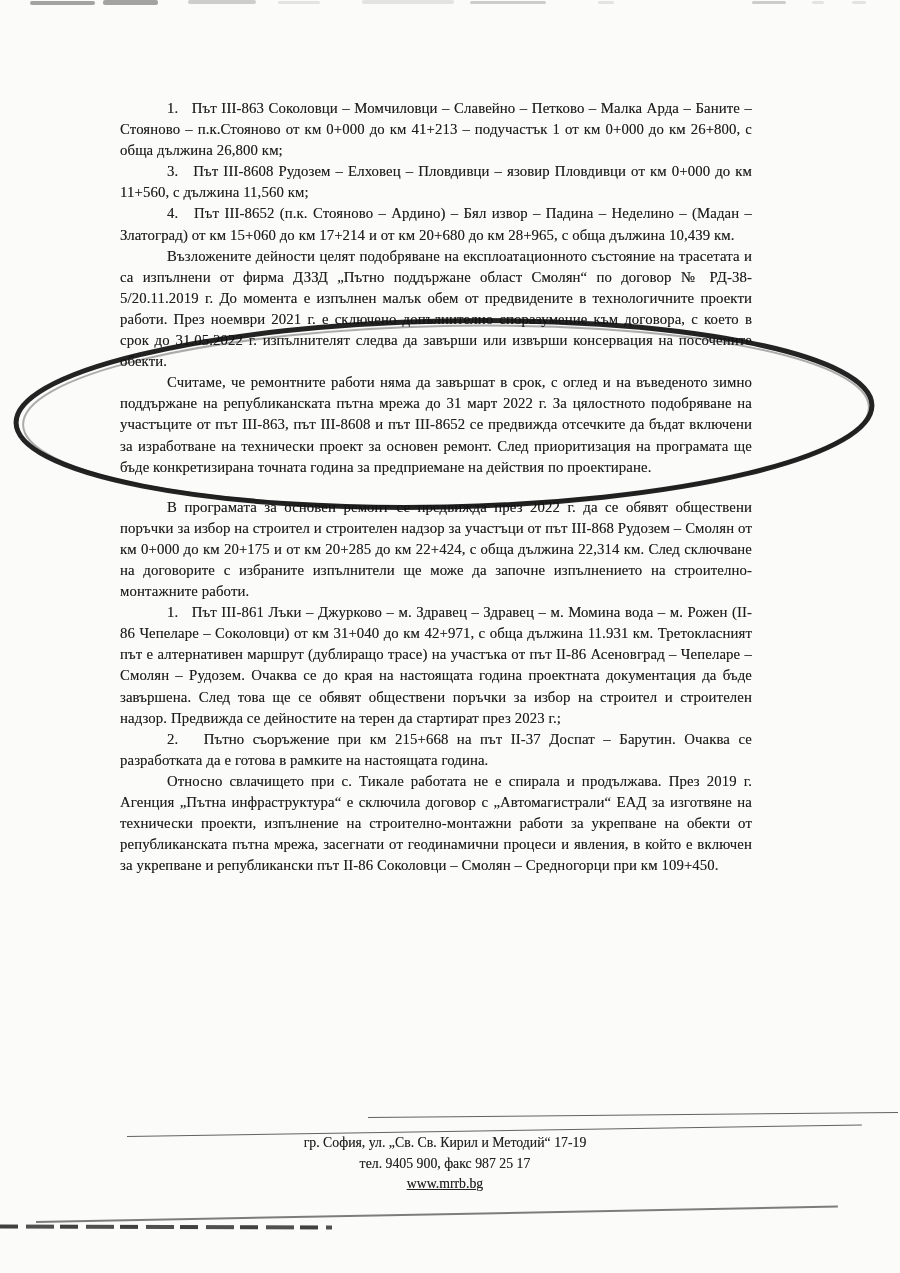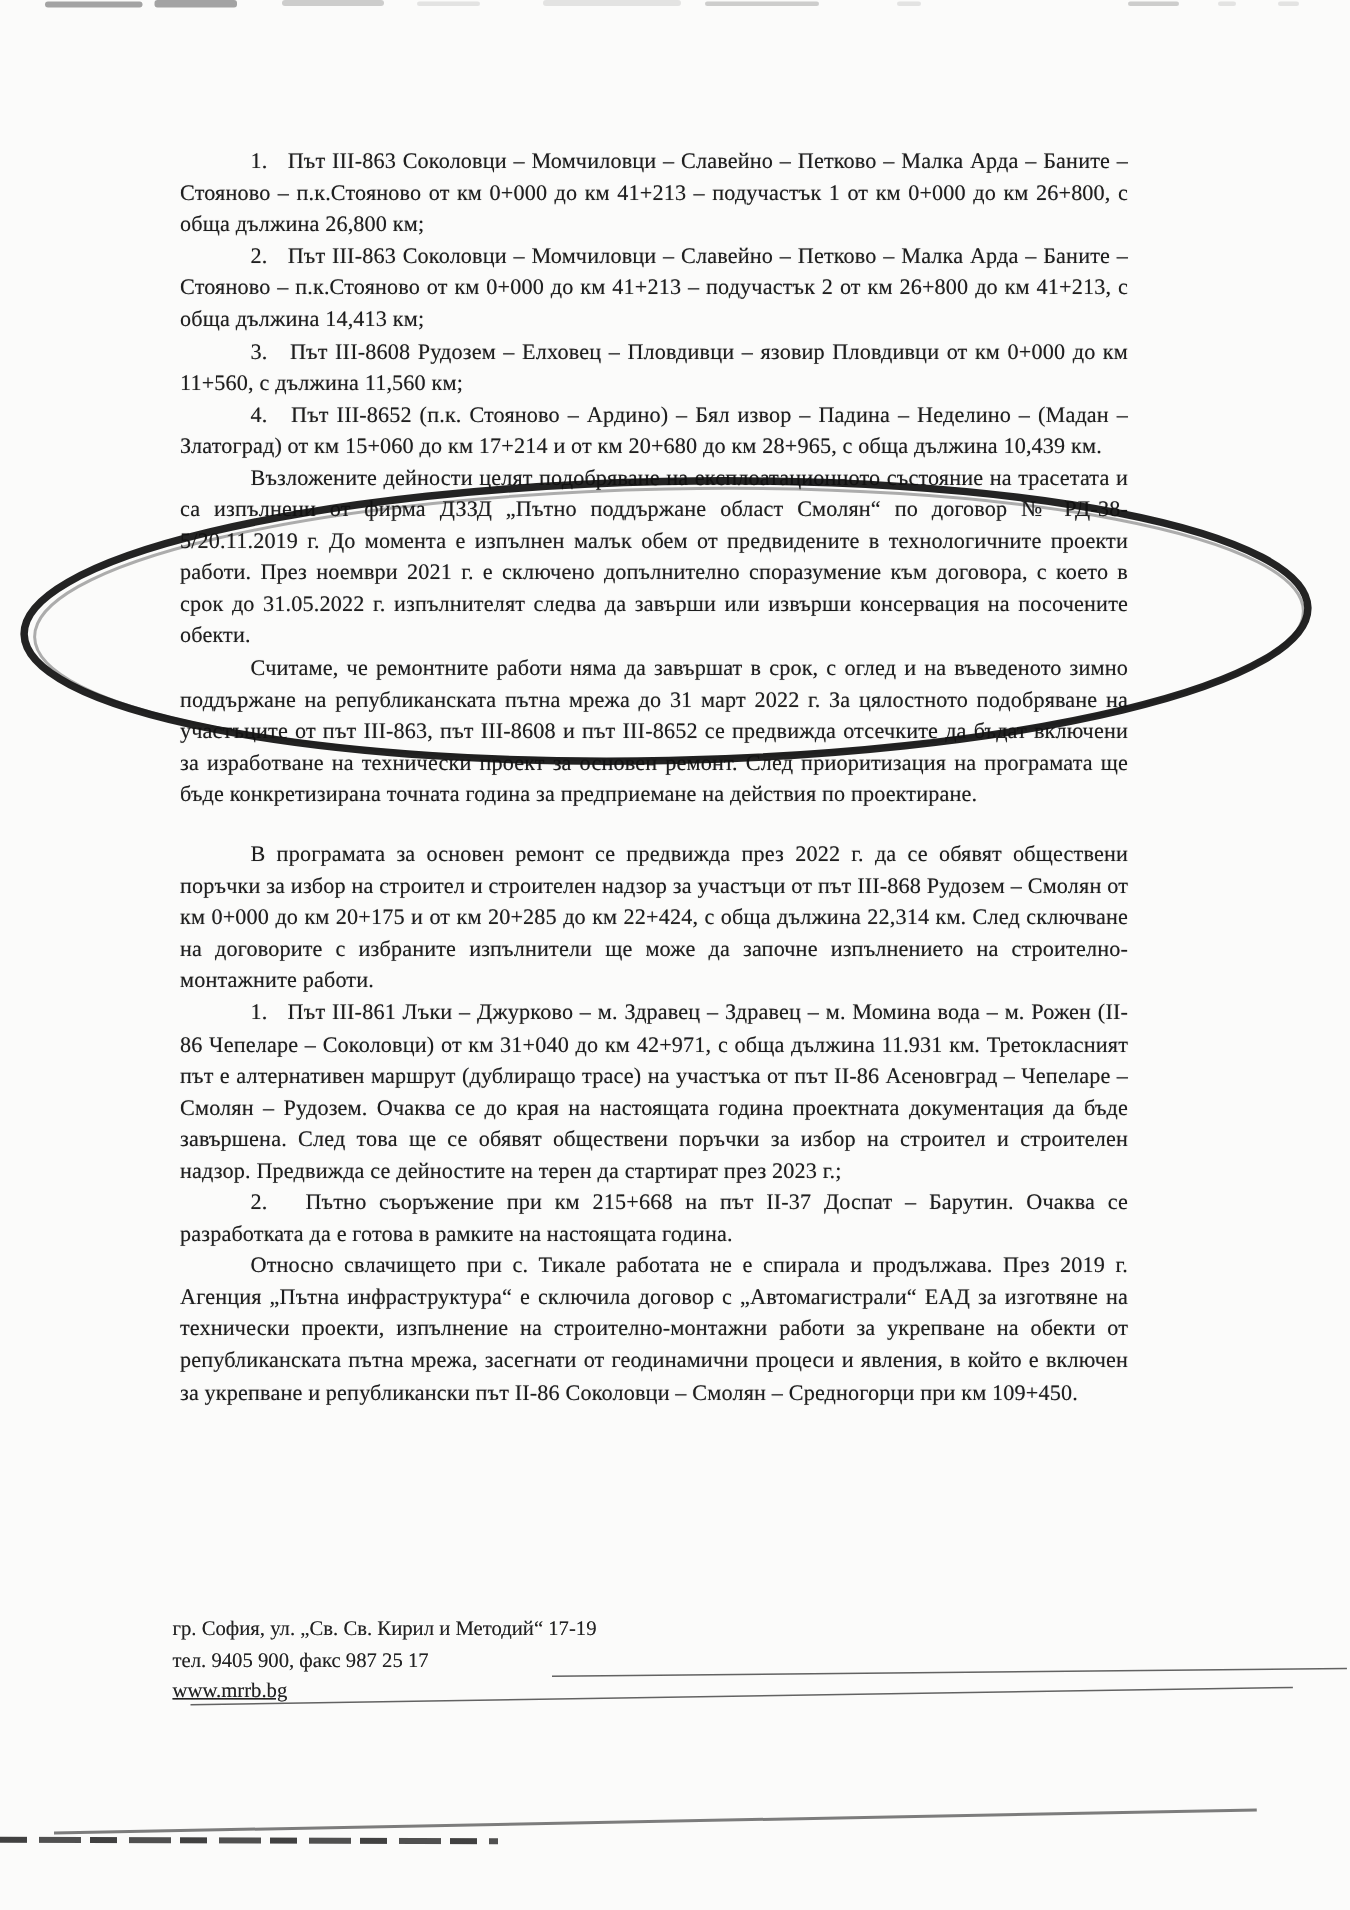--- a/index.html
+++ b/index.html
@@ -16,22 +16,22 @@
     text-align:justify;
     text-shadow:0 0 .5px rgba(45,45,45,.55);
     letter-spacing:.1px;
   }
   .para{margin:0;text-indent:47px;}
   .para.gap{margin-top:19px;}
   
   .ellipse-svg{position:absolute;left:0;top:0;pointer-events:none;}
   
   .footer{
-    position:absolute;left:115px;top:1076px;width:660px;
-    font-size:13.8px;line-height:20.5px;color:#222;
+    position:absolute;left:115px;top:1133px;width:660px;
+    text-align:center;font-size:13.8px;line-height:20.5px;color:#222;
     text-shadow:0 0 .4px rgba(45,45,45,.5);
   }
   .footer .site{text-decoration:underline;}
   
   .smudge{position:absolute;border-radius:2px;}
   .sm-a{background:rgba(75,75,75,.5);}
   .sm-b{background:rgba(110,110,110,.32);}
   .sm-c{background:rgba(140,140,140,.22);}
   .divider-line{position:absolute;height:1.4px;background:#474747;transform-origin:left center;opacity:.85;}
   .line-a{left:368px;top:1117px;width:530px;transform:rotate(-0.55deg);}
@@ -56,21 +56,20 @@
     <i class="smudge sm-c" style="left:362px;top:0;width:92px;height:4px;"></i>
     <i class="smudge sm-b" style="left:470px;top:1px;width:76px;height:3px;"></i>
     <i class="smudge sm-c" style="left:598px;top:1px;width:16px;height:3px;"></i>
     <i class="smudge sm-b" style="left:752px;top:1px;width:34px;height:3px;"></i>
     <i class="smudge sm-c" style="left:812px;top:1px;width:12px;height:3px;"></i>
     <i class="smudge sm-c" style="left:852px;top:1px;width:14px;height:3px;"></i>
   </div>
 
   <div class="doc-body">
     <p class="para">1.&nbsp;&nbsp;&nbsp;Път III-863 Соколовци – Момчиловци – Славейно – Петково – Малка Арда – Баните – Стояново – п.к.Стояново от км 0+000 до км 41+213 – подучастък 1 от км 0+000 до км 26+800, с обща дължина 26,800 км;</p>
-    <p class="para">2.&nbsp;&nbsp;&nbsp;Път III-863 Соколовци – Момчиловци – Славейно – Петково – Малка Арда – Баните – Стояново – п.к.Стояново от км 0+000 до км 41+213 – подучастък 2 от км 26+800 до км 41+213, с обща дължина 14,413 км;</p>
     <p class="para">3.&nbsp;&nbsp;&nbsp;Път III-8608 Рудозем – Елховец – Пловдивци – язовир Пловдивци от км 0+000 до км 11+560, с дължина 11,560 км;</p>
     <p class="para">4.&nbsp;&nbsp;&nbsp;Път III-8652 (п.к. Стояново – Ардино) – Бял извор – Падина – Неделино – (Мадан – Златоград) от км 15+060 до км 17+214 и от км 20+680 до км 28+965, с обща дължина 10,439 км.</p>
     <p class="para">Възложените дейности целят подобряване на експлоатационното състояние на трасетата и са изпълнени от фирма ДЗЗД „Пътно поддържане област Смолян“ по договор № РД-38-5/20.11.2019 г. До момента е изпълнен малък обем от предвидените в технологичните проекти работи. През ноември 2021 г. е сключено допълнително споразумение към договора, с което в срок до 31.05.2022 г. изпълнителят следва да завърши или извърши консервация на посочените обекти.</p>
     <p class="para">Считаме, че ремонтните работи няма да завършат в срок, с оглед и на въведеното зимно поддържане на републиканската пътна мрежа до 31 март 2022 г.  За цялостното подобряване на участъците от път III-863, път III-8608 и път III-8652 се предвижда отсечките да бъдат включени за изработване на технически проект за основен ремонт. След приоритизация на програмата ще бъде конкретизирана точната година за предприемане на действия по проектиране.</p>
     <p class="para gap">В програмата за основен ремонт се предвижда през 2022 г. да се обявят обществени поръчки за избор на строител и строителен надзор за участъци от път III-868 Рудозем – Смолян от км 0+000 до км 20+175 и от км 20+285 до км 22+424, с обща дължина 22,314 км. След сключване на договорите с избраните изпълнители ще може да започне изпълнението на строително-монтажните работи.</p>
     <p class="para">1.&nbsp;&nbsp;&nbsp;Път III-861 Лъки – Джурково – м. Здравец – Здравец – м. Момина вода – м. Рожен (II-86 Чепеларе – Соколовци) от км 31+040 до км 42+971, с обща дължина 11.931 км. Третокласният път е алтернативен маршрут (дублиращо трасе) на участъка от път II-86 Асеновград – Чепеларе – Смолян – Рудозем. Очаква се до края на настоящата година проектната документация да бъде завършена. След това ще се обявят обществени поръчки за избор на строител и строителен надзор. Предвижда се дейностите на терен да стартират през 2023 г.;</p>
     <p class="para">2.&nbsp;&nbsp;&nbsp;Пътно съоръжение при км 215+668 на път II-37 Доспат – Барутин. Очаква се разработката да е готова в рамките на настоящата година.</p>
     <p class="para">Относно свлачището при с. Тикале работата не е спирала и продължава. През 2019 г. Агенция „Пътна инфраструктура“ е сключила договор с „Автомагистрали“ ЕАД за изготвяне на технически проекти, изпълнение на строително-монтажни работи за укрепване на обекти от републиканската пътна мрежа, засегнати от геодинамични процеси и явления, в който е включен за укрепване и републикански път II-86 Соколовци – Смолян – Средногорци при км 109+450.</p>
   </div>
 

